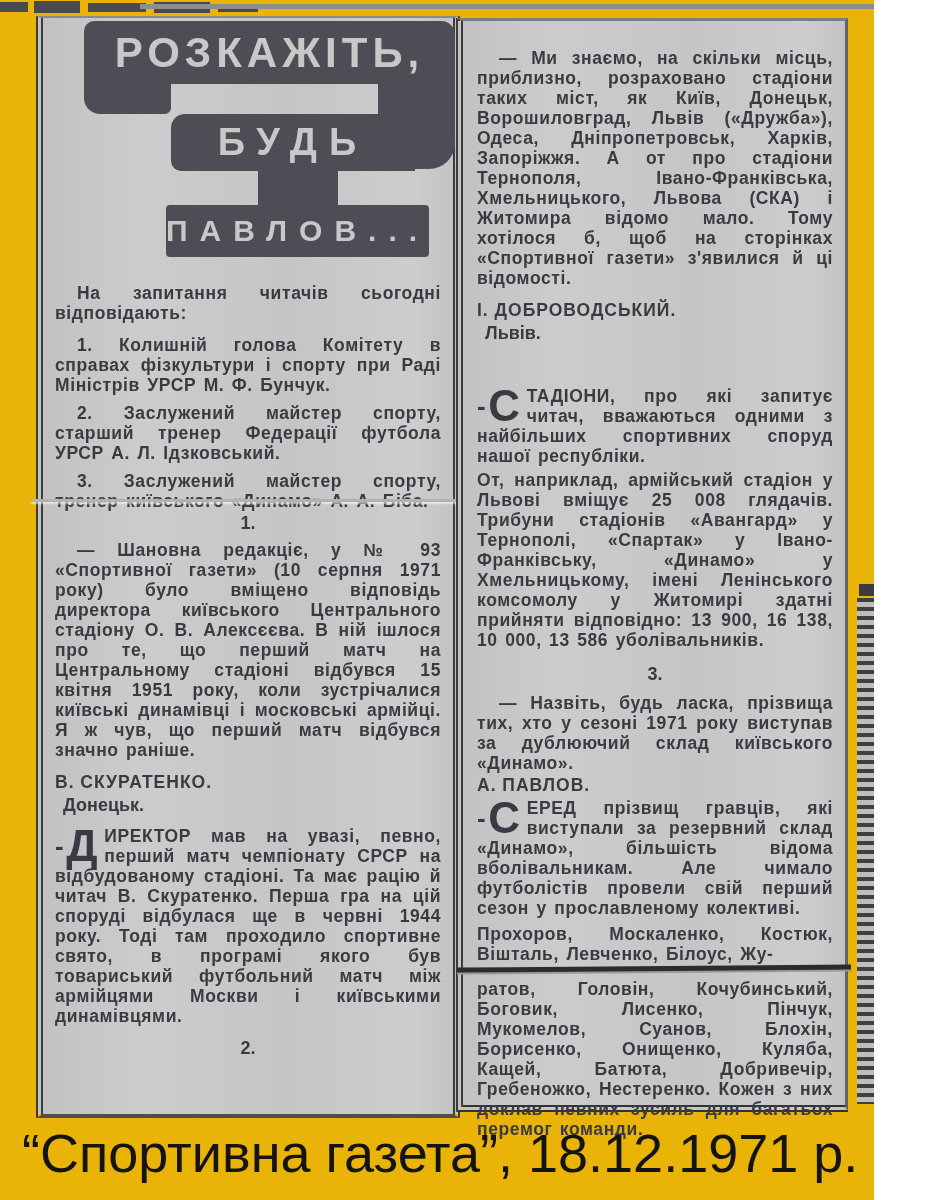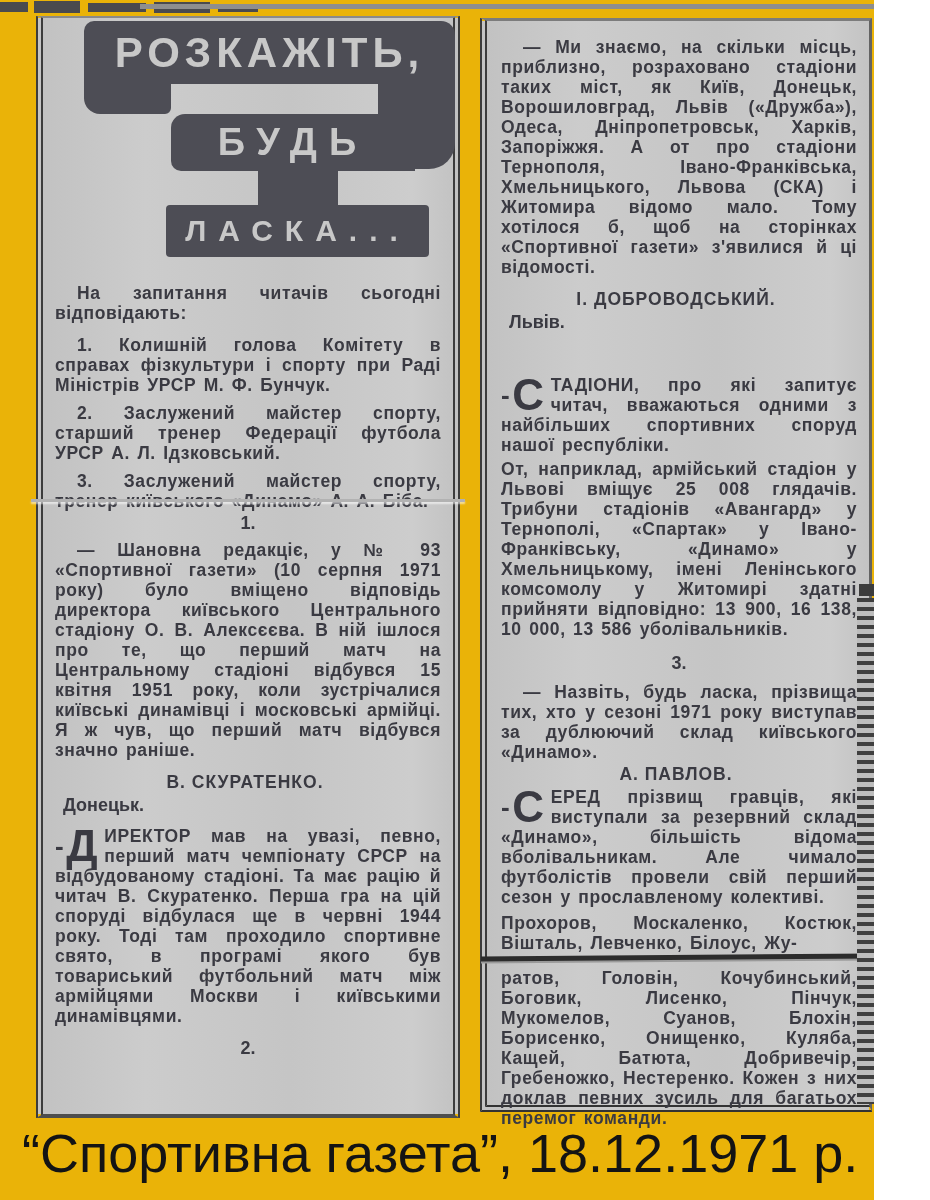--- a/index.html
+++ b/index.html
@@ -19,24 +19,24 @@
     background:linear-gradient(90deg,#c2c2c2,#cccccc 25%,#c5c5c5 60%,#cdcdcd 90%,#c3c3c3);
     color:#3a3a42;font-weight:bold;
   }
   .clip-left{
     left:36px;top:16px;width:424px;height:1102px;
     border-left:7px double #3c3c3c;border-right:7px double #3c3c3c;
     border-top:2px solid #8a8a8a;border-bottom:4px solid #4e4e4e;
     padding:0 12px;
   }
   .clip-right{
-    left:480px;top:18px;width:392px;height:1094px;
+    left:456px;top:18px;width:392px;height:1094px;
     border-left:7px double #3c3c3c;border-right:3px solid #636363;
     border-top:3px solid #7c7c7c;border-bottom:7px double #333333;
-    padding:16px 12px 0 14px;
+    padding:27px 12px 0 14px;
   }
   
   .hatch{
     position:absolute;left:857px;top:598px;width:26px;height:506px;
     background:repeating-linear-gradient(180deg,#3f3f3f 0 4px,#bdbdbd 4px 9px);
   }
   .hatch-cap{position:absolute;left:859px;top:584px;width:20px;height:12px;background:#3c3c3c;}
 
   
   .headline{position:relative;height:265px;margin:0 -12px;}
@@ -51,21 +51,21 @@
        font-size:38px;letter-spacing:12px;}
   .hb5{left:215px;top:153px;width:80px;height:34px;}
   .hb6{left:123px;top:187px;width:263px;height:52px;border-radius:4px;
        font-size:30px;letter-spacing:12px;}
 
   
   .para{margin:0 0 12px;text-align:justify;font-size:17.5px;line-height:20px;
         letter-spacing:0.6px;word-spacing:2px;}
   .tight{margin-bottom:8px;}
   .indent{text-indent:22px;}
-  .sig{text-align:center;font-size:17.5px;letter-spacing:1px;margin:0 6px 2px 0;}
+  .sig{text-align:left;font-size:17.5px;letter-spacing:1px;margin:0 6px 2px 0;}
   .city{text-align:left;text-indent:8px;font-size:18px;margin:0 0 10px;}
   .secnum{text-align:center;font-size:18px;margin:0 0 6px;}
   .dropcap{float:left;font-size:44px;line-height:38px;font-weight:bold;margin:1px 6px 0 0;}
   .lead-dash{float:left;font-size:26px;line-height:40px;font-weight:bold;margin:0 2px 0 0;}
   .answer{overflow:visible;}
   .clearfix::after{content:"";display:block;clear:both;}
 
   .crease{position:absolute;left:-12px;right:-12px;top:481px;height:3px;
           background:#b2b2b2;box-shadow:0 2px 2px rgba(255,255,255,0.6);}
   .tear-line{height:5px;background:#2c2c2c;margin:2px -18px 8px -20px;
@@ -101,21 +101,21 @@
       <div class="hblock hb1">
         <span>РОЗКАЖІТЬ,</span>
       </div>
       <div class="hblock hb2"></div>
       <div class="hblock hb3"></div>
       <div class="hblock hb4">
         <span>БУДЬ</span>
       </div>
       <div class="hblock hb5"></div>
       <div class="hblock hb6">
-        <span>ЛАСКА...</span>
+        <span>ПАВЛОВ...</span>
       </div>
     </div>
 
     <p class="para indent">На запитання читачів сьогодні відповідають:</p>
 
     <p class="para indent tight">1. Колишній голова Комітету в справах фізкультури і спорту при Раді Міністрів УРСР М. Ф. Бунчук.</p>
     <p class="para indent tight">2. Заслужений майстер спорту, старший тренер Федерації футбола УРСР А. Л. Ідзковський.</p>
     <p class="para indent" style="margin-bottom:2px;">3. Заслужений майстер спорту, тренер київського «Динамо» А. А. Біба.</p>
 
     <p class="secnum">1.</p>

